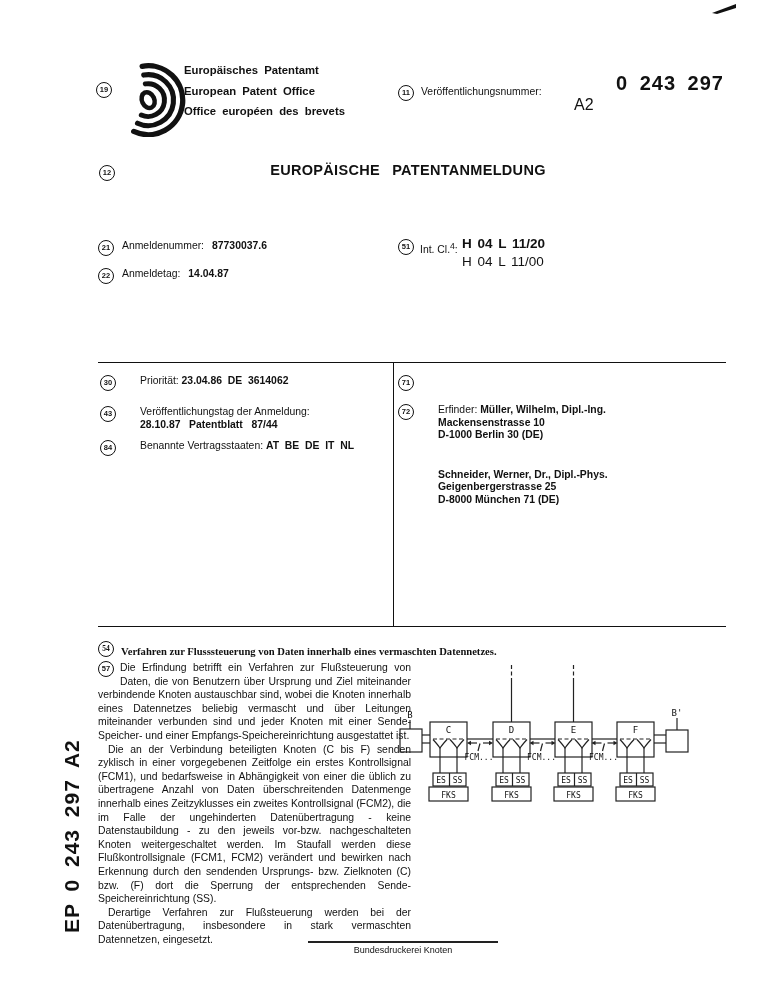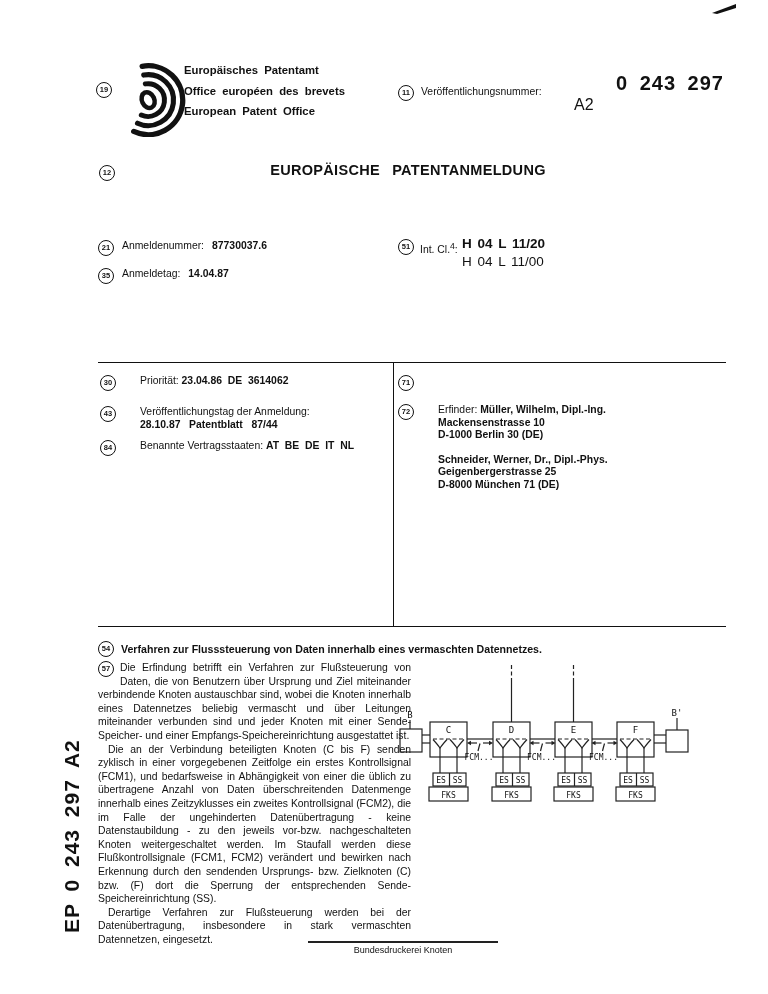--- a/index.html
+++ b/index.html
@@ -20,21 +20,21 @@
   .intcl-val1{font-weight:bold;font-size:13.5px;word-spacing:2px;}
   .intcl-val2{font-size:13.5px;word-spacing:2px;margin-top:3px;}
   .bibbox{display:flex;border-top:1.6px solid #111;border-bottom:1.6px solid #111;}
   .bibcol-l{width:296px;border-right:1.4px solid #111;padding:12px 10px 0 2px;box-sizing:border-box;}
   .bibcol-r{flex:1;padding:12px 0 0 4px;box-sizing:border-box;}
   .bibitem{display:flex;gap:24px;font-size:10.4px;line-height:12.6px;}
   .bibitem .txt{max-width:290px;}
   .abstract{font-size:10.4px;line-height:13.6px;text-align:justify;}
   .abstract p{margin:0;}
   .abstract p.ind{text-indent:10px;}
-  .inv-title{display:flex;gap:7px;align-items:center;font-size:10.6px;}
+  .inv-title{display:flex;gap:7px;align-items:flex-end;font-size:10.6px;font-family:Liberation Serif, serif;}
   .float-circ{float:left;margin:0 6px 2px 0;}
   .sidetext{transform:rotate(-90deg);transform-origin:0 0;display:inline-block;white-space:nowrap;
             font-weight:bold;font-size:21px;letter-spacing:1px;word-spacing:5px;}
   .footer-line{background:#222;height:1.5px;}
   .footer-txt{font-size:9px;text-align:center;}
   
   svg.diagram line,svg.diagram path,svg.diagram rect{stroke:#222;fill:none;stroke-width:1.2px;}
   svg.diagram polygon{fill:#222;stroke:none;}
   svg.diagram .dash{stroke-dasharray:4 2.5;}
   svg.diagram text{fill:#111;font-family:"DejaVu Sans Mono",monospace;font-size:9px;text-anchor:middle;stroke:none;}
@@ -54,39 +54,39 @@
 
   <svg class="logo abs" style="left:130px;top:55px;" width="56" height="82" viewBox="0 0 64 100">
     <path d="M12.7 13.8 A42 42 0 1 1 2.4 93.2" stroke-width="6.5"></path>
     <path d="M14.6 24.5 A31 31 0 1 1 7 83.2" stroke-width="6.2"></path>
     <path d="M16.5 35.3 A20 20 0 1 1 11.6 73.2" stroke-width="6"></path>
     <ellipse cx="20" cy="55" rx="7.5" ry="10" transform="rotate(-25 20 55)" stroke-width="5.5"></ellipse>
   </svg>
 
   <div class="office-lines abs" style="left:184px;top:60px;">
     <div>Europäisches Patentamt</div>
+    <div>European Patent Office</div>
     <div>Office européen des brevets</div>
-    <div>European Patent Office</div>
   </div>
 
   <span class="circ abs" style="left:398px;top:85px;">11</span>
   <span class="lbl abs" style="left:421px;top:86px;">Veröffentlichungsnummer:</span>
   <span class="pub-num abs" style="left:572px;top:72px;">0 243 297</span>
   <span class="pub-kind abs" style="left:574px;top:96px;">A2</span>
 
   <span class="circ abs" style="left:99px;top:165px;">12</span>
   <div class="doc-title abs" style="left:98px;top:162px;width:620px;">EUROPÄISCHE PATENTANMELDUNG</div>
 
   <div class="approw abs" style="left:98px;top:240px;">
     <span class="circ">21</span>
     <span>Anmeldenummer:</span>
     <span class="b">87730037.6</span>
   </div>
   <div class="approw abs" style="left:98px;top:268px;">
-    <span class="circ">35</span>
+    <span class="circ">22</span>
     <span>Anmeldetag:</span>
     <span class="b">14.04.87</span>
   </div>
 
   <span class="circ abs" style="left:398px;top:239px;">51</span>
   <span class="lbl abs" style="left:420px;top:241px;"><span>Int. Cl.</span><sup>4</sup><span>:</span></span>
   <div class="abs" style="left:462px;top:236px;">
     <div class="intcl-val1 pre">H 04 L 11/20</div>
     <div class="intcl-val2 pre">H 04 L 11/00</div>
   </div>
@@ -115,21 +115,21 @@
       <div class="bibitem">
         <span class="circ">71</span>
       </div>
       <div class="bibitem" style="margin-top:13px;">
         <span class="circ">72</span>
         <div class="txt">
           <span>Erfinder:</span>
           <span class="b">Müller, Wilhelm, Dipl.-Ing.</span>
           <div class="b">Mackensenstrasse 10</div>
           <div class="b">D-1000 Berlin 30  (DE)</div>
-          <div class="b" style="margin-top:12px;">Schneider, Werner, Dr., Dipl.-Phys.</div>
+          <div class="b" style="margin-top:27px;">Schneider, Werner, Dr., Dipl.-Phys.</div>
           <div class="b">Geigenbergerstrasse 25</div>
           <div class="b">D-8000 München 71  (DE)</div>
         </div>
       </div>
     </div>
   </div>
 
   <div class="inv-title abs" style="left:98px;top:641px;width:622px;">
     <span class="circ">54</span>
     <span class="b">Verfahren zur Flusssteuerung von Daten innerhalb eines vermaschten Datennetzes.</span>

